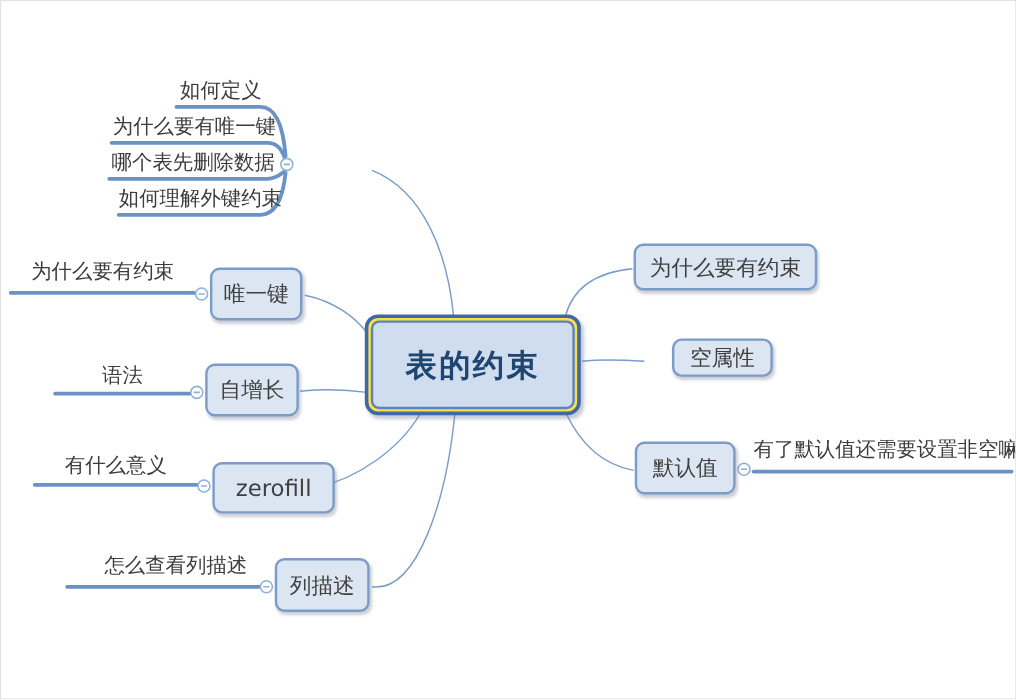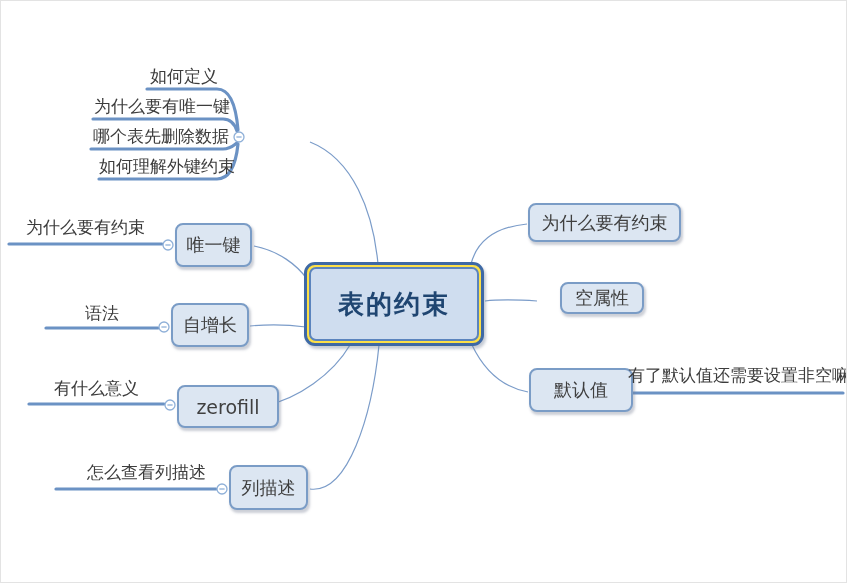--- a/index.html
+++ b/index.html
@@ -141,21 +141,21 @@
   </div>
   <div class="node" style="left:228px;top:464px;width:79px;height:45px;">
     <span>列描述</span>
   </div>
   <div class="node" style="left:527px;top:202px;width:153px;height:39px;">
     <span>为什么要有约束</span>
   </div>
   <div class="node" style="left:559px;top:281px;width:84px;height:32px;">
     <span>空属性</span>
   </div>
-  <div class="node" style="left:528px;top:367px;width:104px;height:44px;">
+  <div class="node" style="left:528px;top:367px;width:84px;height:44px;">
     <span>默认值</span>
   </div>
 
   <div class="childlabel" style="left:140px;top:65px;width:86px;">如何定义</div>
   <div class="childlabel" style="left:92px;top:95px;width:138px;">为什么要有唯一键</div>
   <div class="childlabel" style="left:98px;top:155px;width:126px;">如何理解外键约束</div>
   <div class="childlabel" style="left:90px;top:125px;width:140px;">哪个表先删除数据</div>
   <div class="childlabel" style="left:8px;top:216px;width:153px;">为什么要有约束</div>
   <div class="childlabel" style="left:45px;top:302px;width:112px;">语法</div>
   <div class="childlabel" style="left:28px;top:377px;width:135px;">有什么意义</div>

